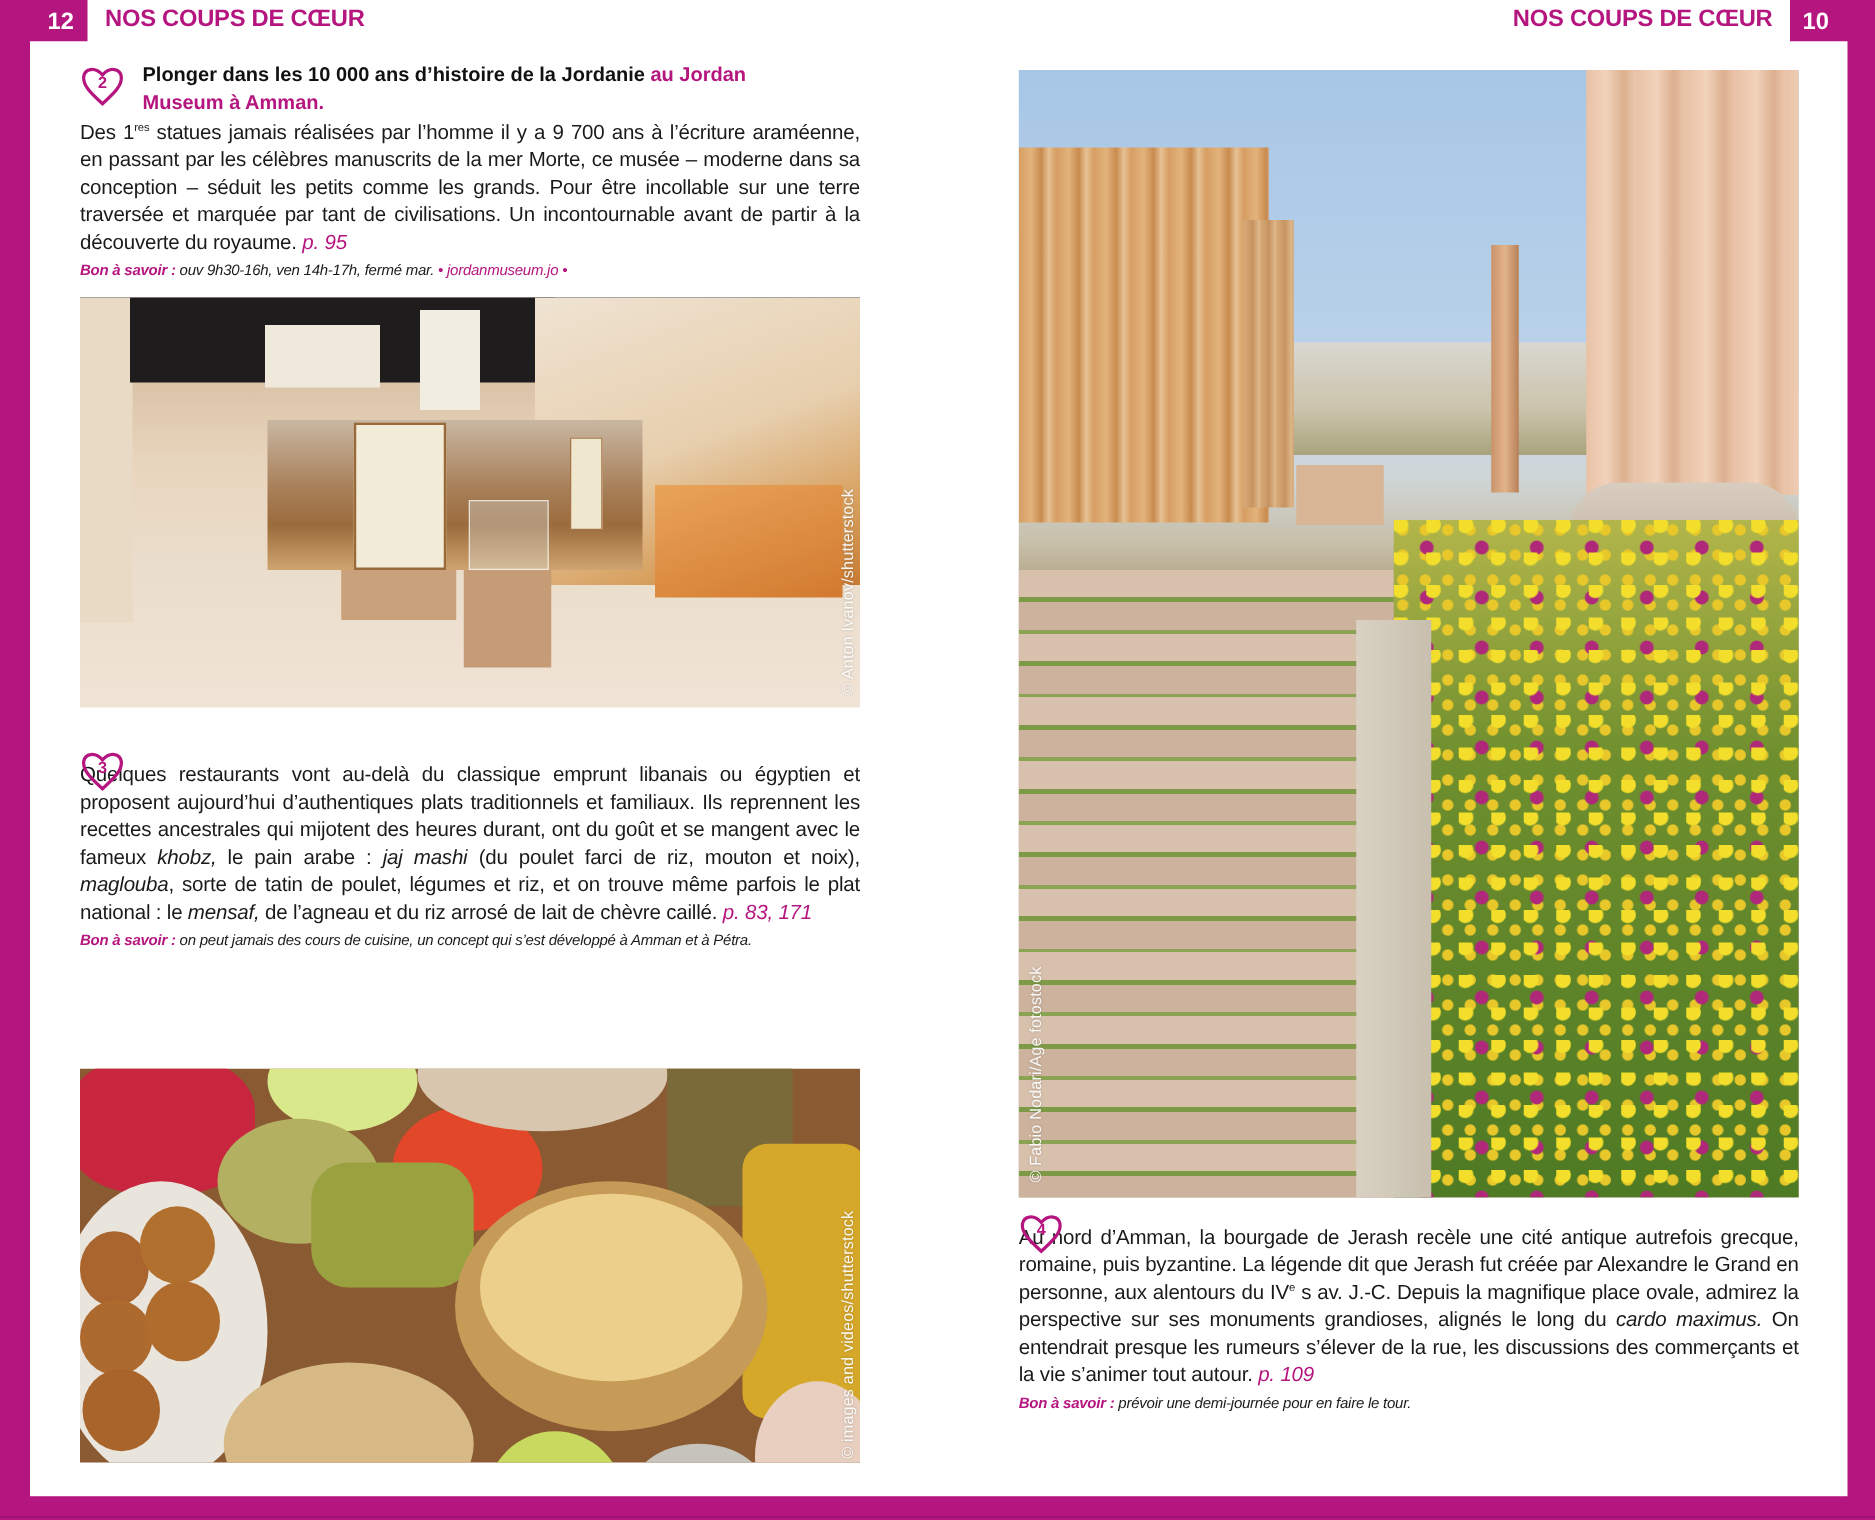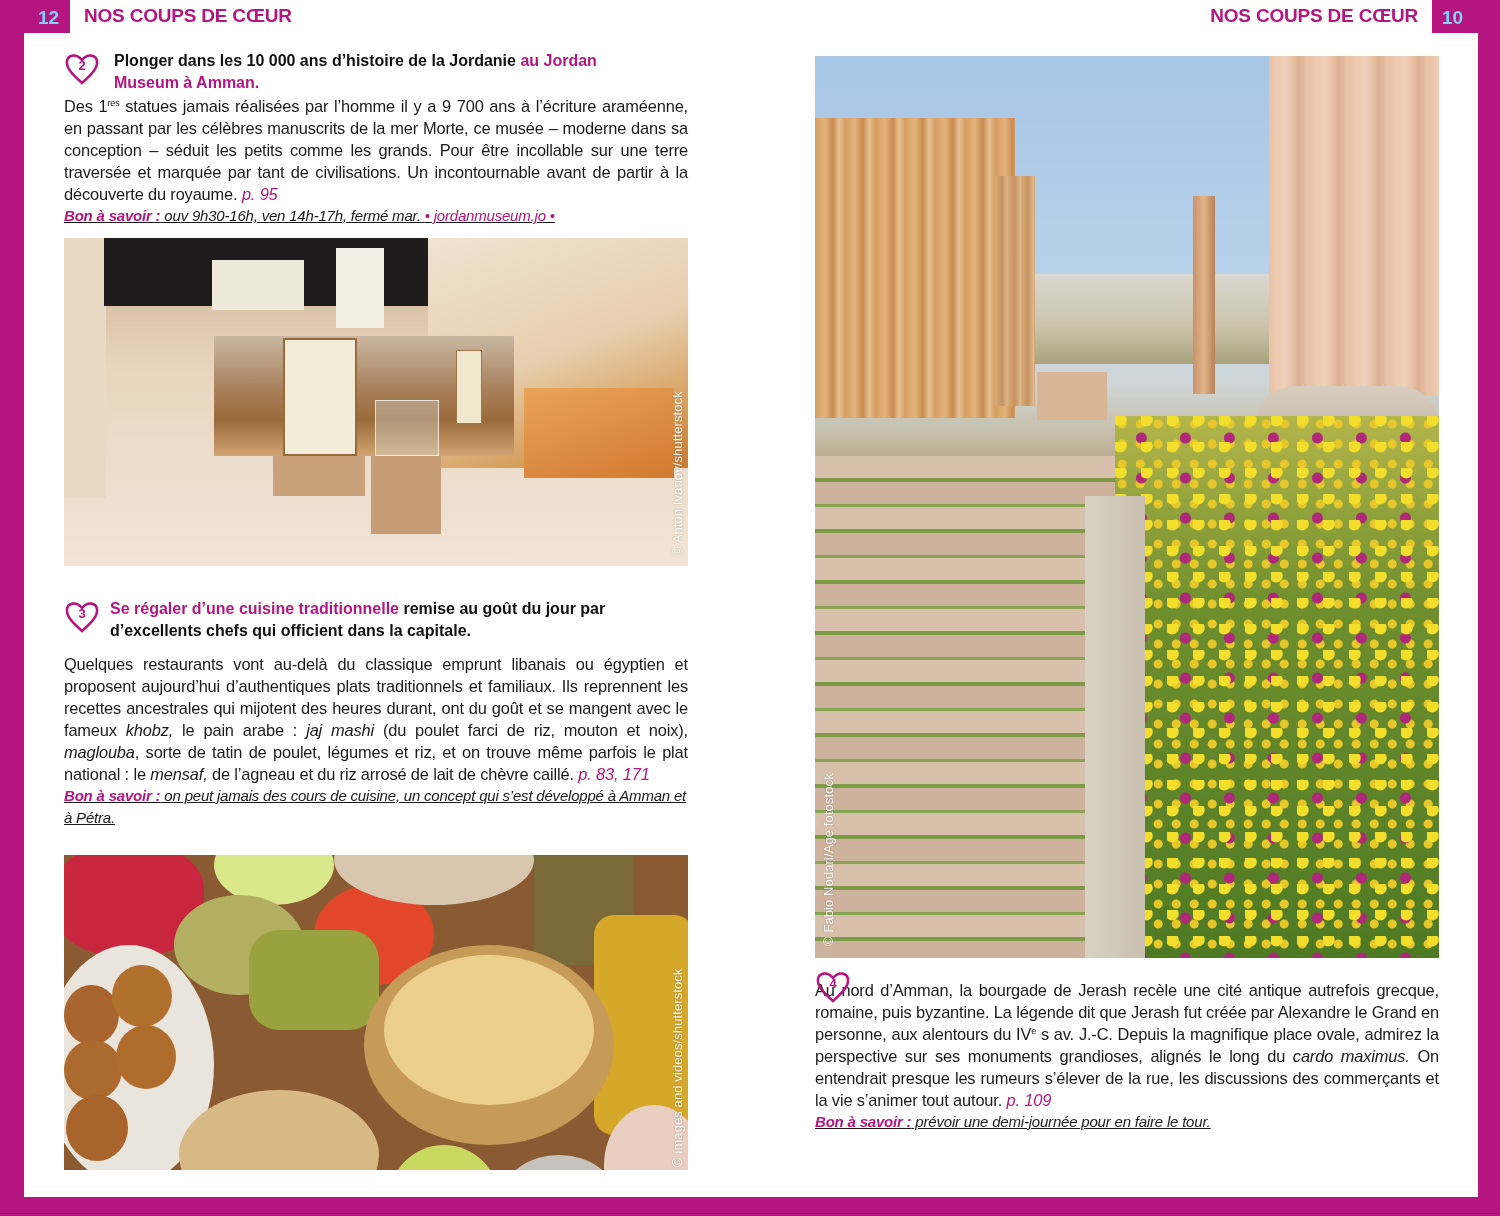--- a/index.html
+++ b/index.html
@@ -7,21 +7,21 @@
   body { position: relative; font-family: "Liberation Sans", sans-serif; color: #1a1a1a; }
 
   .spread { position: absolute; left: 0; top: 0; width: 1500px; height: 1216px; background: #ffffff; }
 
   
   .bar-left { position: absolute; left: 0; top: 0; width: 24px; height: 1216px; background: var(--accent); }
   .bar-right { position: absolute; right: 0; top: 0; width: 22px; height: 1216px; background: var(--accent); }
   .bar-bottom { position: absolute; left: 0; bottom: 0; width: 1500px; height: 19px; background: var(--accent); }
   .bar-bottom::after { content: ""; position: absolute; left: 0; bottom: 2px; width: 100%; height: 1px; background: #8e0f63; }
 
-  .pagenum { position: absolute; top: 0; height: 33px; background: var(--accent); color: #7dd3fc;
+  .pagenum { position: absolute; top: 0; height: 33px; background: var(--accent); color: #ffffff;
              font-weight: bold; font-size: 19px; line-height: 35px; }
   .pagenum.left { left: 0; width: 70px; padding-left: 38px; }
   .pagenum.right { right: 0; width: 68px; padding-left: 10px; }
 
   .running-head { position: absolute; top: 5px; color: var(--accent); font-weight: bold; font-size: 19px;
                   letter-spacing: -0.2px; }
   .running-head.left { left: 84px; }
   .running-head.right { right: 82px; }
 
   
@@ -29,21 +29,21 @@
   .item-heading { position: relative; font-weight: bold; font-size: 16px; line-height: 22px; color: #111; }
   .item-heading .hl { color: var(--accent); }
   .heart { position: absolute; width: 36px; height: 34px; }
   .heart svg { width: 36px; height: 34px; display: block; }
   .heart .num { position: absolute; left: 0; top: 6px; width: 36px; text-align: center; font-size: 13px;
                 font-weight: bold; color: var(--accent); }
 
   .body-text { font-size: 16.4px; line-height: 22px; text-align: justify; color: #1a1a1a; letter-spacing: -0.15px; }
   .body-text i { font-style: italic; }
   .ref { color: var(--accent); font-style: italic; }
-  .tip { font-size: 15px; line-height: 22px; font-style: italic; color: #1a1a1a; letter-spacing: -0.2px; text-decoration: underline; }
+  .tip { font-size: 12px; line-height: 22px; font-style: italic; color: #1a1a1a; letter-spacing: -0.2px; }
   .tip .tip-label { color: var(--accent); font-weight: bold; font-style: italic; }
   .tip .link { color: var(--accent); }
   sup { font-size: 9px; vertical-align: super; line-height: 0; }
 
   
   .photo { position: absolute; overflow: hidden; }
   .credit { position: absolute; color: rgba(255,255,255,0.92); font-size: 13px; white-space: nowrap;
             transform-origin: left top; transform: rotate(-90deg); letter-spacing: 0.1px;
             text-shadow: 0 0 2px rgba(0,0,0,0.25); }
 
@@ -147,23 +147,20 @@
     <div class="credit" style="left:606px; top:318px;">© Anton Ivanov/shutterstock</div>
   </div>
 
   <div class="item" style="left:64px; top:598px; width:624px;">
     <div class="heart" style="left:0; top:2px;">
       <svg viewBox="0 0 36 34">
           <path d="M18 31 C 8 22, 2 16, 3 9 C 4 3, 12 1, 18 8 C 24 1, 32 3, 33 9 C 34 16, 28 22, 18 31 Z" fill="none" stroke="#b5157e" stroke-width="2.6"></path>
         </svg>
       <span class="num">3</span>
     </div>
-    <div class="item-heading" style="padding-left:46px; width:600px;">
-      <span class="hl">Se régaler d’une cuisine traditionnelle</span><span> remise au goût du jour par d’excellents chefs qui officient dans la capitale.</span>
-    </div>
     <p class="body-text" style="margin-top:11px;">
       <span>Quelques restaurants vont au-delà du classique emprunt libanais ou égyptien et proposent aujourd’hui d’authentiques plats traditionnels et familiaux. Ils reprennent les recettes ancestrales qui mijotent des heures durant, ont du goût et se mangent avec le fameux </span><i>khobz,</i><span> le pain arabe : </span><i>jaj mashi</i><span> (du poulet farci de riz, mouton et noix), </span><i>maglouba</i><span>, sorte de tatin de poulet, légumes et riz, et on trouve même parfois le plat national : le </span><i>mensaf,</i><span> de l’agneau et du riz arrosé de lait de chèvre caillé. </span><span class="ref">p. 83, 171</span>
     </p>
     <p class="tip">
       <span class="tip-label">Bon à savoir :</span><span> on peut jamais des cours de cuisine, un concept qui s’est développé à Amman et à Pétra.</span>
     </p>
   </div>
 
   <div class="photo food">
     <div class="b" style="left:-10px;top:-10px;width:150px;height:110px;background:#c8263f;border-radius:40%;"></div>

